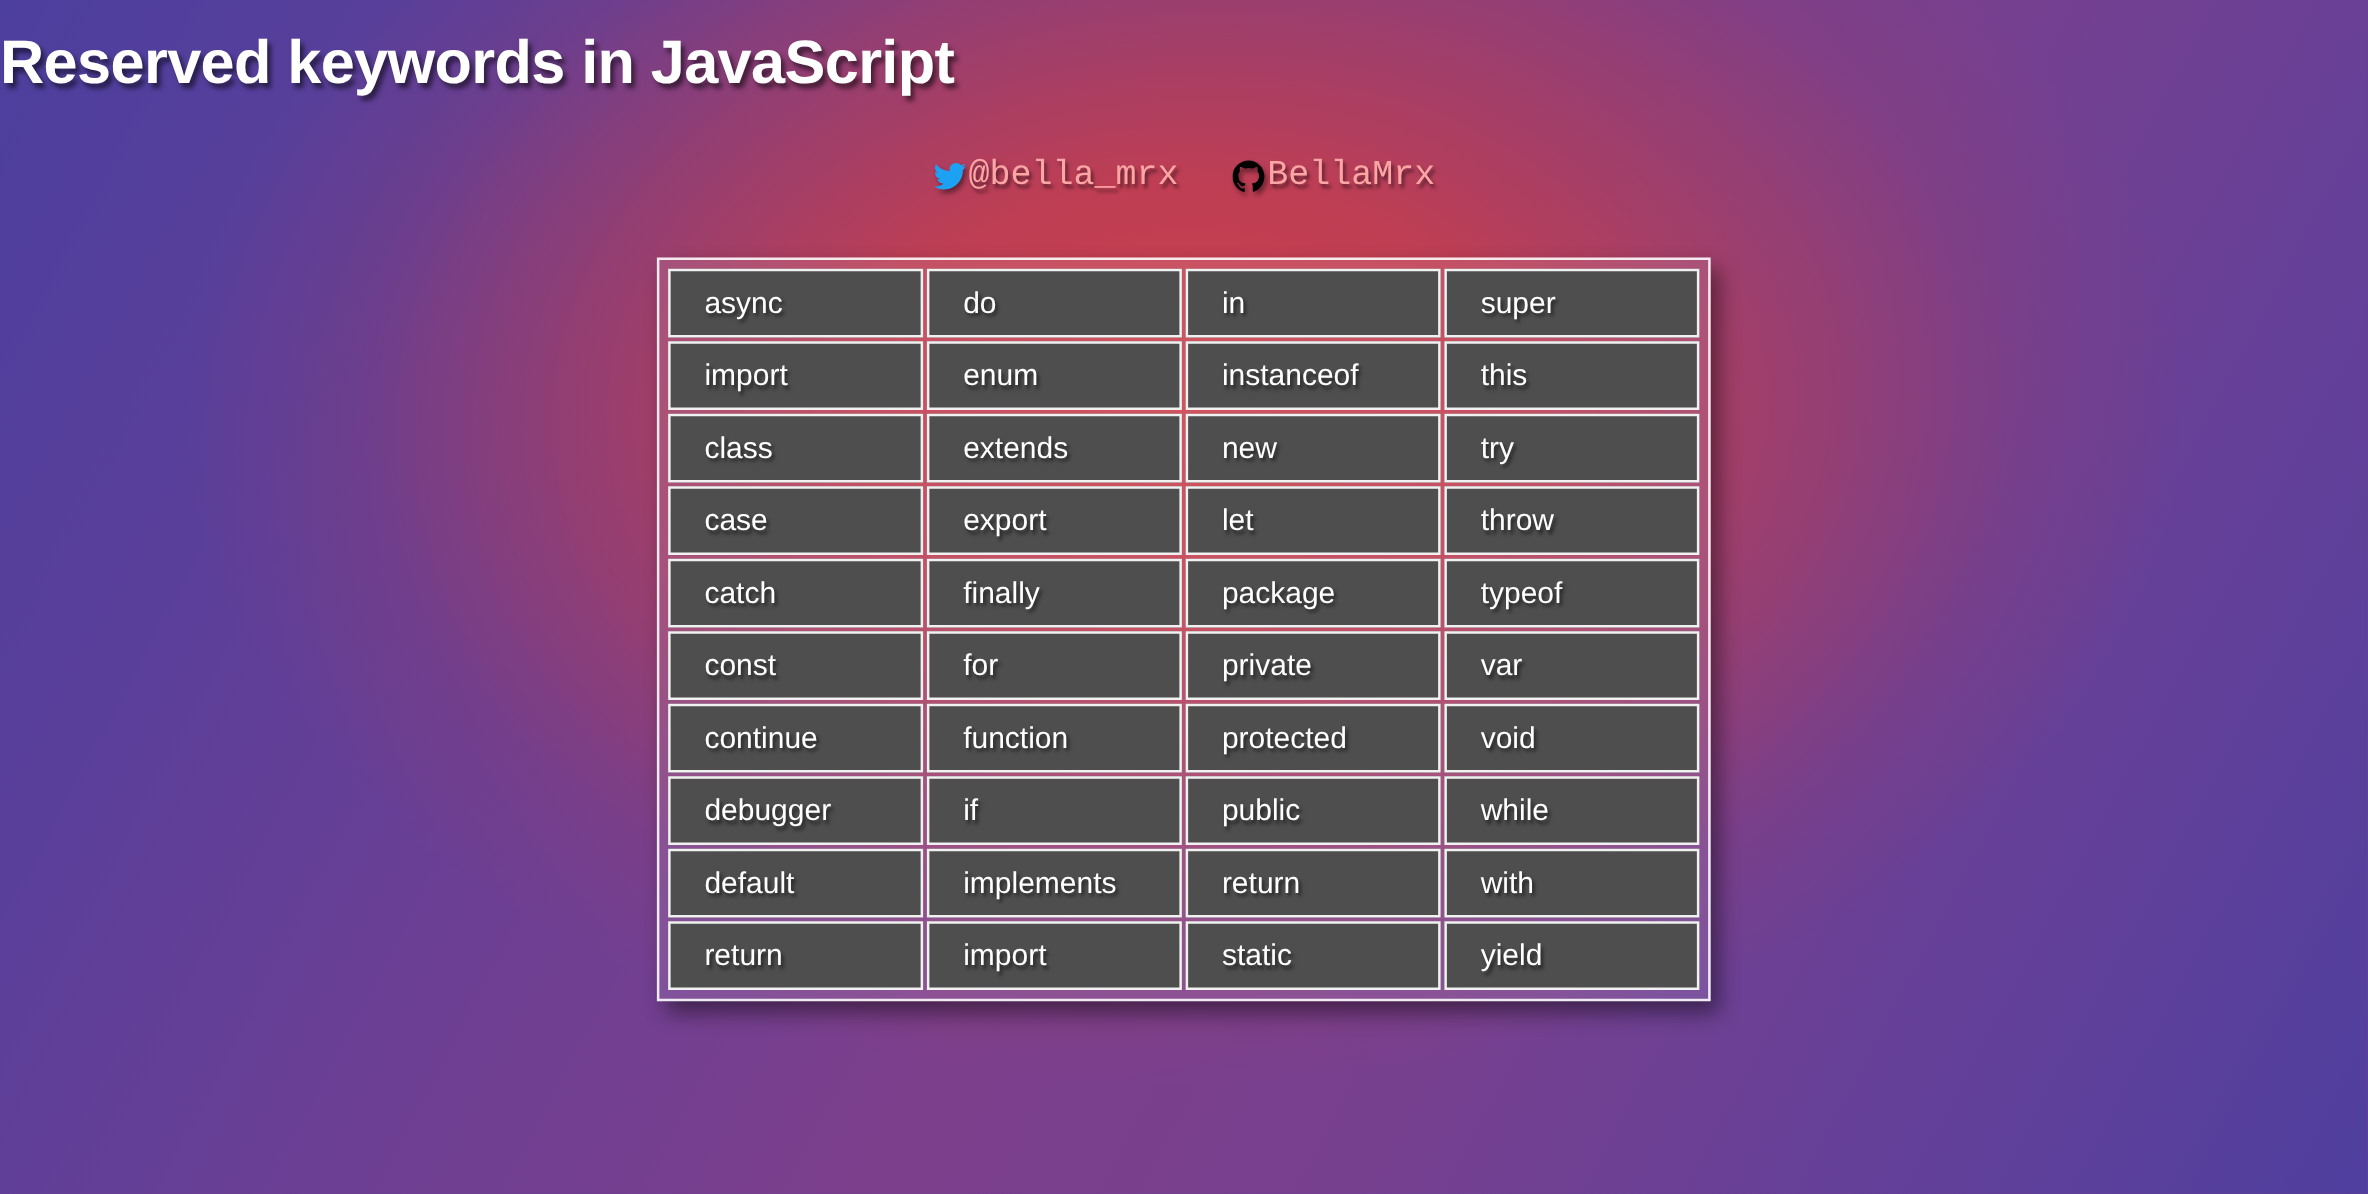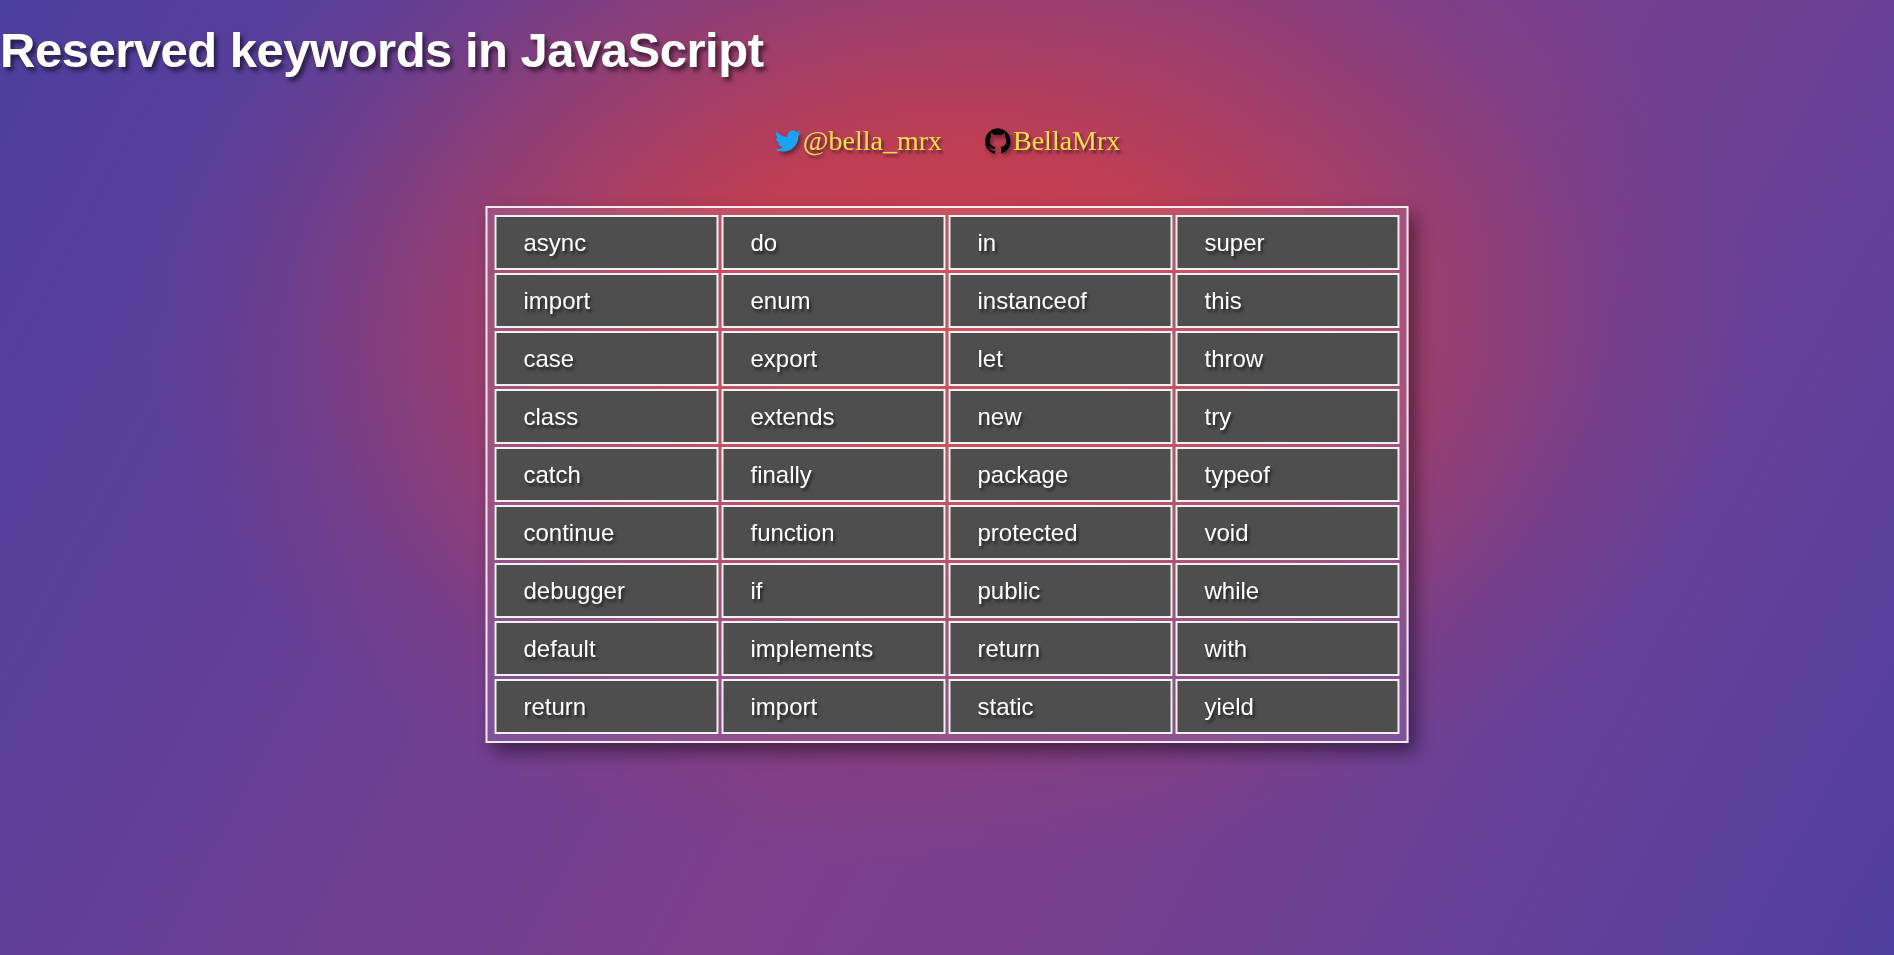--- a/index.html
+++ b/index.html
@@ -62,23 +62,23 @@
   .social-icon {
     display: inline-flex;
     align-items: center;
     justify-content: center;
     width: 28px;
     height: 28px;
     filter: drop-shadow(2px 3px 2px rgba(0,0,0,0.45));
   }
 
   .social-handle {
-    font-family: Liberation Serif, serif;
+    font-family: Liberation Mono, monospace;
     font-size: 28px;
-    color: #fde047;
+    color: #fca5a5;
     text-shadow: 2px 3px 3px rgba(0,0,0,0.5);
     white-space: nowrap;
   }
 
   
   .table-wrap {
     position: absolute;
     top: 206px;
     left: 50%;
     transform: translateX(-50%);
@@ -88,21 +88,21 @@
     box-shadow: 7px 9px 16px rgba(0,0,0,0.45);
   }
 
   .kw-table {
     border-collapse: separate;
     border-spacing: 3px;
     background: transparent;
   }
 
   .kw-cell {
-    width: 224px;
+    width: 204px;
     height: 55px;
     background: #4e4e4e;
     border: 2px solid rgba(255,255,255,0.92);
     color: #ffffff;
     font-size: 24px;
     text-align: left;
     vertical-align: middle;
     padding: 0 0 0 27px;
     text-shadow: 2px 3px 3px rgba(0,0,0,0.55);
     white-space: nowrap;
@@ -146,38 +146,44 @@
             <td class="kw-cell">in</td>
             <td class="kw-cell">super</td>
           </tr>
           <tr>
             <td class="kw-cell">import</td>
             <td class="kw-cell">enum</td>
             <td class="kw-cell">instanceof</td>
             <td class="kw-cell">this</td>
           </tr>
           <tr>
+            <td class="kw-cell">class</td>
+            <td class="kw-cell">extends</td>
+            <td class="kw-cell">new</td>
+            <td class="kw-cell">try</td>
+          </tr>
+          <tr>
             <td class="kw-cell">case</td>
             <td class="kw-cell">export</td>
             <td class="kw-cell">let</td>
             <td class="kw-cell">throw</td>
           </tr>
           <tr>
-            <td class="kw-cell">class</td>
-            <td class="kw-cell">extends</td>
-            <td class="kw-cell">new</td>
-            <td class="kw-cell">try</td>
-          </tr>
-          <tr>
             <td class="kw-cell">catch</td>
             <td class="kw-cell">finally</td>
             <td class="kw-cell">package</td>
             <td class="kw-cell">typeof</td>
           </tr>
           <tr>
+            <td class="kw-cell">const</td>
+            <td class="kw-cell">for</td>
+            <td class="kw-cell">private</td>
+            <td class="kw-cell">var</td>
+          </tr>
+          <tr>
             <td class="kw-cell">continue</td>
             <td class="kw-cell">function</td>
             <td class="kw-cell">protected</td>
             <td class="kw-cell">void</td>
           </tr>
           <tr>
             <td class="kw-cell">debugger</td>
             <td class="kw-cell">if</td>
             <td class="kw-cell">public</td>
             <td class="kw-cell">while</td>

